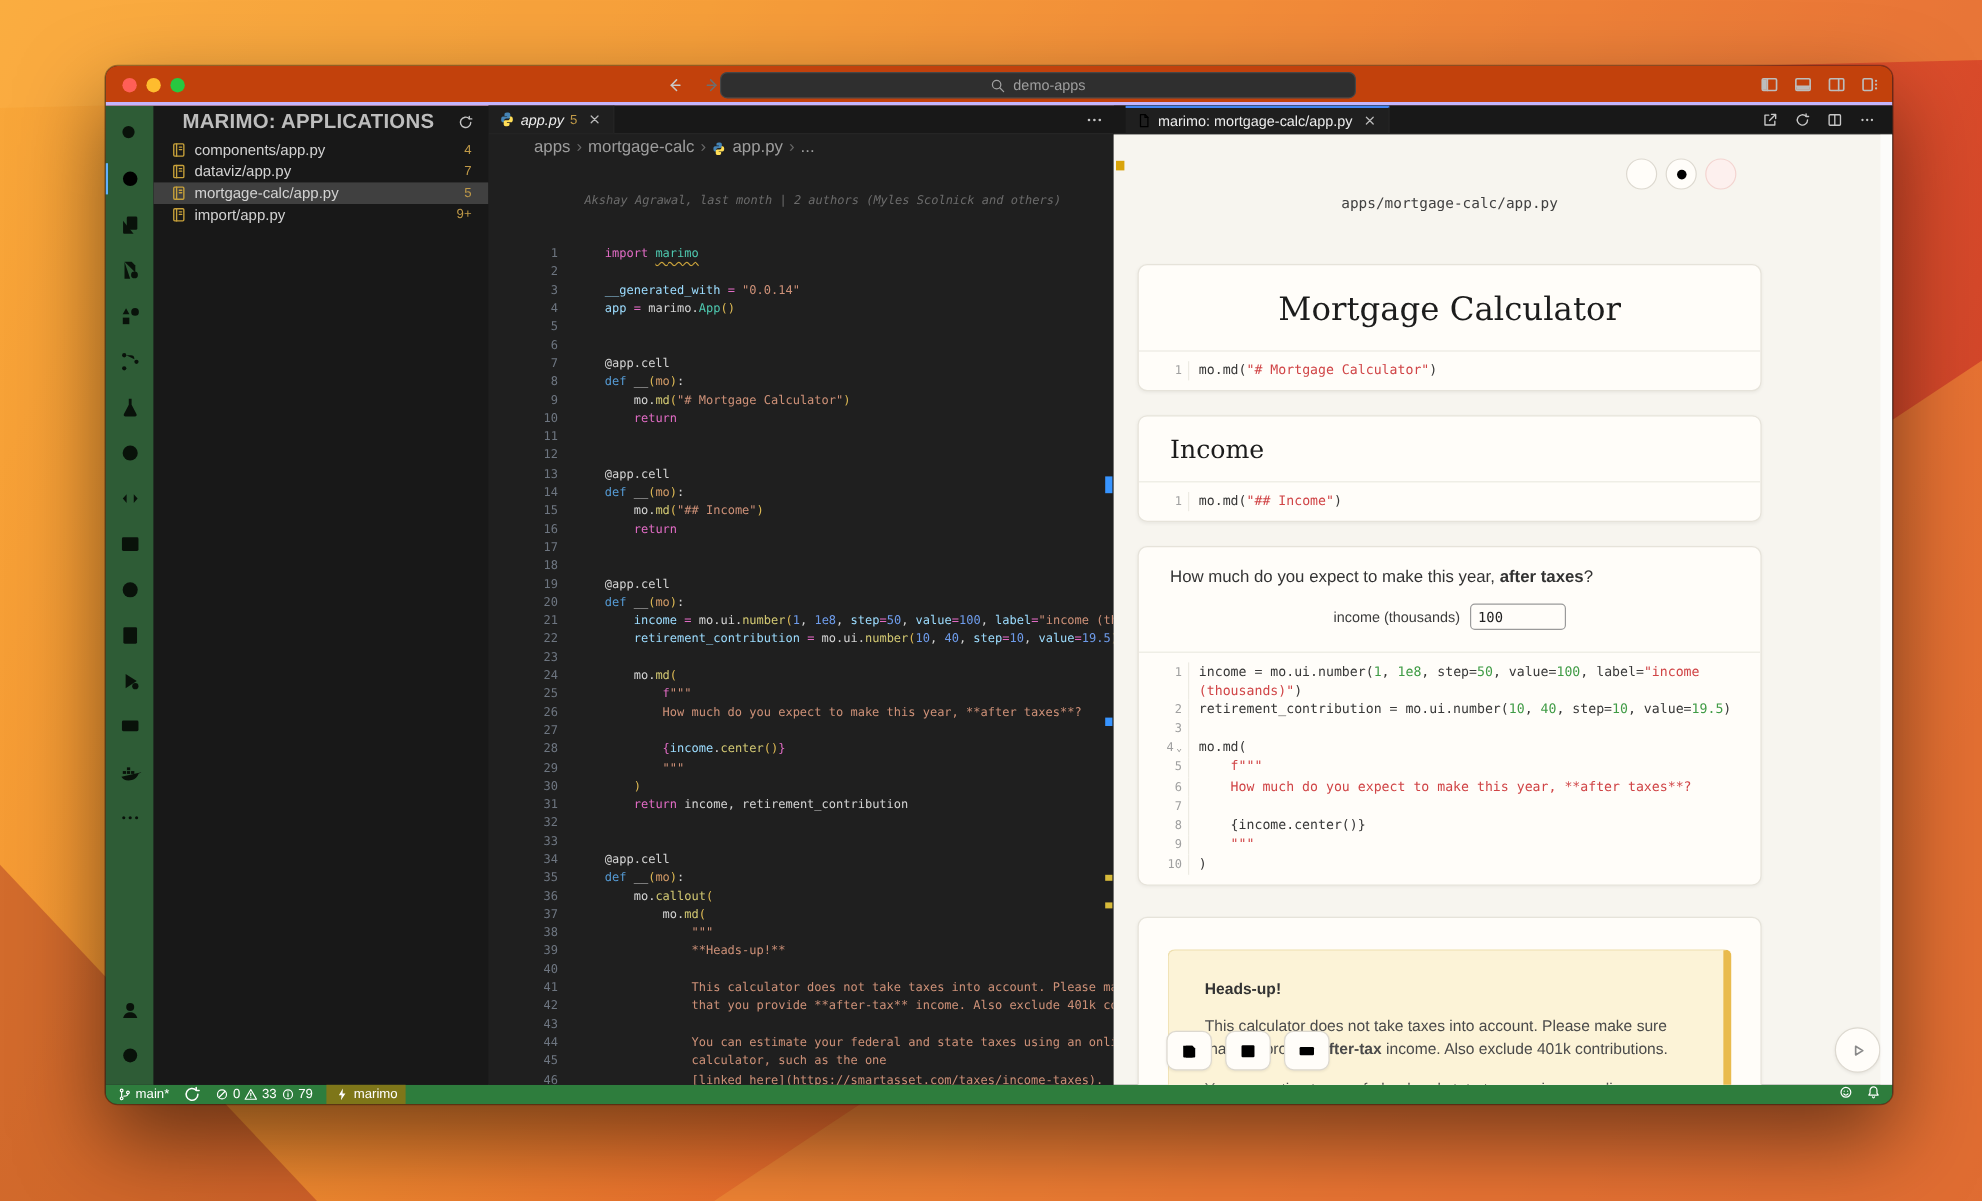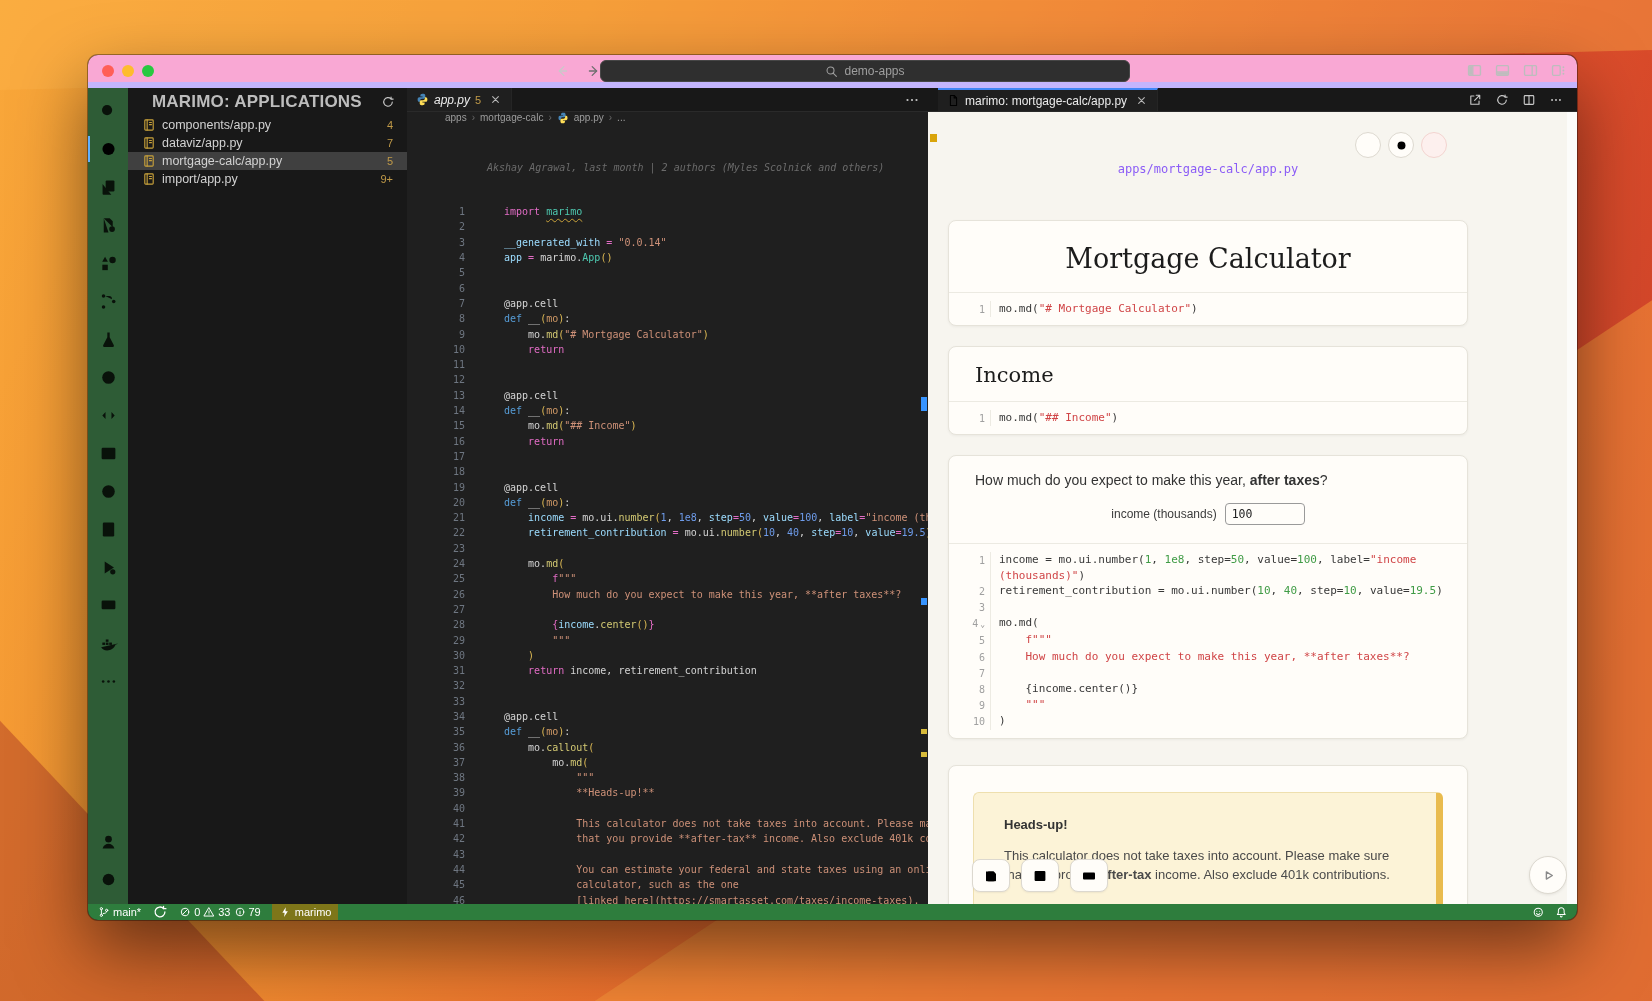--- a/index.html
+++ b/index.html
@@ -15,21 +15,21 @@
   .ic svg{width:16px;height:16px;display:block}
   .ic svg *{fill:none;stroke:currentColor;stroke-width:1.3;stroke-linecap:round;stroke-linejoin:round}
   .ic svg .f{fill:currentColor;stroke:none}
   .ic svg .pyb{fill:#4584b6;stroke:none}
   .ic svg .pyy{fill:#ffde57;stroke:none}
 
   .vswindow{position:absolute;left:88px;top:55px;width:1489px;height:865px;border-radius:10px;overflow:hidden;
     box-shadow:0 30px 70px rgba(0,0,0,.5), 0 0 0 1px rgba(0,0,0,.35);background:#1f1f1f}
 
   
-  .titlebar{position:relative;height:33px;background:#f9a8d4;border-bottom:6px solid #c4b5fd}
+  .titlebar{position:relative;height:33px;background:#c2410c;border-bottom:3px solid #c4b5fd}
   .traffic{position:absolute;left:14px;top:10px;display:flex;gap:8px}
   .tl{width:12px;height:12px;border-radius:50%}
   .tl.red{background:#ff5f57}.tl.yellow{background:#febc2e}.tl.green{background:#28c840}
   .navarrow{position:absolute;top:8px;color:#c9c9c9}
   .navarrow svg{width:16px;height:16px}
   .navarrow.back{left:466px}
   .navarrow.fwd{left:498px;color:#6e6e6e}
   .cmdcenter{position:absolute;left:512px;top:5px;width:530px;height:22px;background:#2f2f2f;border:1px solid #464646;border-radius:6px;
     display:flex;align-items:center;justify-content:center;gap:6px;color:#9f9f9f;font-size:12px}
   .cmdcenter .ic svg{width:13px;height:13px}
@@ -63,21 +63,21 @@
   .editor{width:521px;position:relative;background:#1f1f1f;overflow:hidden;flex:none}
   .tabbar{height:24px;background:#181818;display:flex;border-bottom:1px solid #2a2a2a;position:relative}
   .tab{display:flex;align-items:center;gap:5px;padding:0 9px;background:#1f1f1f;border-right:1px solid #252525;position:relative}
   .tab .ic svg{width:13px;height:13px}
   .tab-label{font-size:12px;color:#ececec}
   .tab-label.italic{font-style:italic}
   .tab-badge{font-size:11px;color:#c09a48}
   .tab-close{color:#b8b8b8;margin-left:3px}
   .tab-close svg{width:11px;height:11px}
   .tab-actions{position:absolute;right:8px;top:0;height:24px;display:flex;align-items:center;color:#c5c5c5}
-  .breadcrumbs{height:18px;display:flex;align-items:flex-start;gap:5px;padding-left:38px;font-size:10px;color:#9d9d9d}
+  .breadcrumbs{height:18px;display:flex;align-items:flex-end;gap:5px;padding-left:38px;font-size:14px;color:#9d9d9d}
   .breadcrumbs .ic svg{width:12px;height:12px}
   .crumb-sep{color:#686868}
   .codearea{position:absolute;top:42px;left:0;right:0;bottom:0;font-family:"DejaVu Sans Mono",monospace;font-size:10px;line-height:15.3px;white-space:pre}
   .blame{height:13px;line-height:13px;margin-left:80px;font-style:italic;font-size:10px;color:#6b6b6b;font-family:"DejaVu Sans Mono",monospace}
   .cl-row{display:flex;height:15.3px}
   .ln{width:58px;flex:none;text-align:right;color:#6e7681}
   .ct{margin-left:39px;flex:none}
   .tk-t{color:#d4d4d4}.tk-k{color:#e26cc5}.tk-o{color:#e26cc5}.tk-dk{color:#569cd6}
   .tk-v{color:#9cdcfe}.tk-p{color:#9cdcfe}.tk-n{color:#6e9ceb}.tk-f{color:#d3c973}
   .tk-g{color:#deba54}.tk-s{color:#ce9178}.tk-cl{color:#4ec9b0}.tk-pr{color:#d19a66}
@@ -91,21 +91,21 @@
   .ptab .tab-label{font-size:12px}
   .ptab-actions{position:absolute;right:14px;top:0;height:24px;display:flex;gap:13px;align-items:center;color:#c8c8c8}
   .ptab-actions .ic svg{width:14px;height:14px}
   .pbody{position:absolute;top:24px;left:0;right:0;bottom:0;background:#f7f5ef;overflow:hidden;font-family:"Liberation Sans",sans-serif}
   .find-marker{position:absolute;left:2px;top:22px;width:7px;height:8px;background:#d9a40a}
   .pscroll{position:absolute;right:0;top:0;bottom:0;width:10px;background:rgba(255,255,255,.65)}
   .pheader-btns{position:absolute;top:20px;right:130px;display:flex;gap:7px}
   .pcircle{width:26px;height:26px;border-radius:50%;border:1px solid #ddd9d0;background:#fffdf9;display:flex;align-items:center;justify-content:center;color:#6b6b6b}
   .pcircle svg{width:13px;height:13px}
   .pcircle.close{background:#fdf0ee;border-color:#f3d4d0;color:#e5484d}
-  .pfilename{margin:50px 0 44px 20px;width:520px;text-align:center;font-family:"DejaVu Sans Mono",monospace;font-size:12px;color:#8b5cf6}
+  .pfilename{margin:50px 0 44px 20px;width:520px;text-align:center;font-family:"DejaVu Sans Mono",monospace;font-size:12px;color:#404040}
   .card{width:520px;margin:0 0 20px 20px;background:#fffdf9;border:1px solid #e6e3da;border-radius:8px;box-shadow:0 1px 3px rgba(0,0,0,.05);overflow:hidden}
   .card-title{padding:22px 0 18px;text-align:center;font-family:"DejaVu Serif",serif;font-size:27px;color:#1c1c1c}
   .card-title2{padding:16px 0 14px 26px;font-family:"DejaVu Serif",serif;font-size:21px;color:#1c1c1c}
   .pcode{border-top:1px solid #eceae2;padding:8px 8px 8px 10px;font-family:"DejaVu Sans Mono",monospace;font-size:11px;line-height:15.2px}
   .prow{display:flex}
   .pln{width:26px;flex:none;text-align:right;color:#a0a0a0;font-size:10px;padding-top:1px}
   .pchev{color:#8a8a8a;font-size:8px;margin-left:2px}
   .pct{flex:1;margin-left:5px;padding-left:8px;border-left:1px solid #edebe3;white-space:pre-wrap}
   .pk-pt{color:#383838}.pk-ps{color:#d04446}.pk-pn{color:#3f9b45}
   .output{padding:16px 26px 18px}
@@ -117,21 +117,21 @@
   .callout-title{font-weight:700;font-size:13px;color:#333;margin-bottom:14px}
   .callout p{font-size:13px;color:#4a4a4a;line-height:1.5;margin:0 0 14px}
   .floatbtns{position:absolute;left:44px;bottom:12px;display:flex;gap:11px}
   .fbtn{width:38px;height:33px;border:1px solid #dcd8cf;border-radius:8px;background:#fffdf9;display:flex;align-items:center;justify-content:center;color:#5c5c5c;box-shadow:0 1px 2px rgba(0,0,0,.06)}
   .fbtn svg{width:16px;height:16px}
   .runbtn{position:absolute;right:10px;bottom:10px;width:38px;height:38px;border-radius:50%;border:1px solid #ddd9d0;background:#fffdf9;display:flex;align-items:center;justify-content:center;color:#8a8a8a;box-shadow:0 1px 3px rgba(0,0,0,.08)}
   .runbtn svg{width:17px;height:17px}
 
   
   .statusbar{height:16px;background:#2e7d3d;display:flex;align-items:center;justify-content:space-between;padding:0 10px;color:#fff;font-size:11px}
-  .sb-left,.sb-right{display:flex;align-items:center;height:16px}
+  .sb-left,.sb-right{display:flex;align-items:flex-start;height:16px}
   .sbit{display:flex;align-items:center;gap:3px;margin-right:11px;height:16px}
   .sbit .ic svg{width:12px;height:12px}
   .sbit.badge{background:#7e7619;padding:0 7px;margin-right:0;gap:4px}
   .sb-right .ic{margin-left:10px}
   .sb-right .ic svg{width:12.5px;height:12.5px}
 </style>
 </head>
 <body>
 
 <div class="wp">

